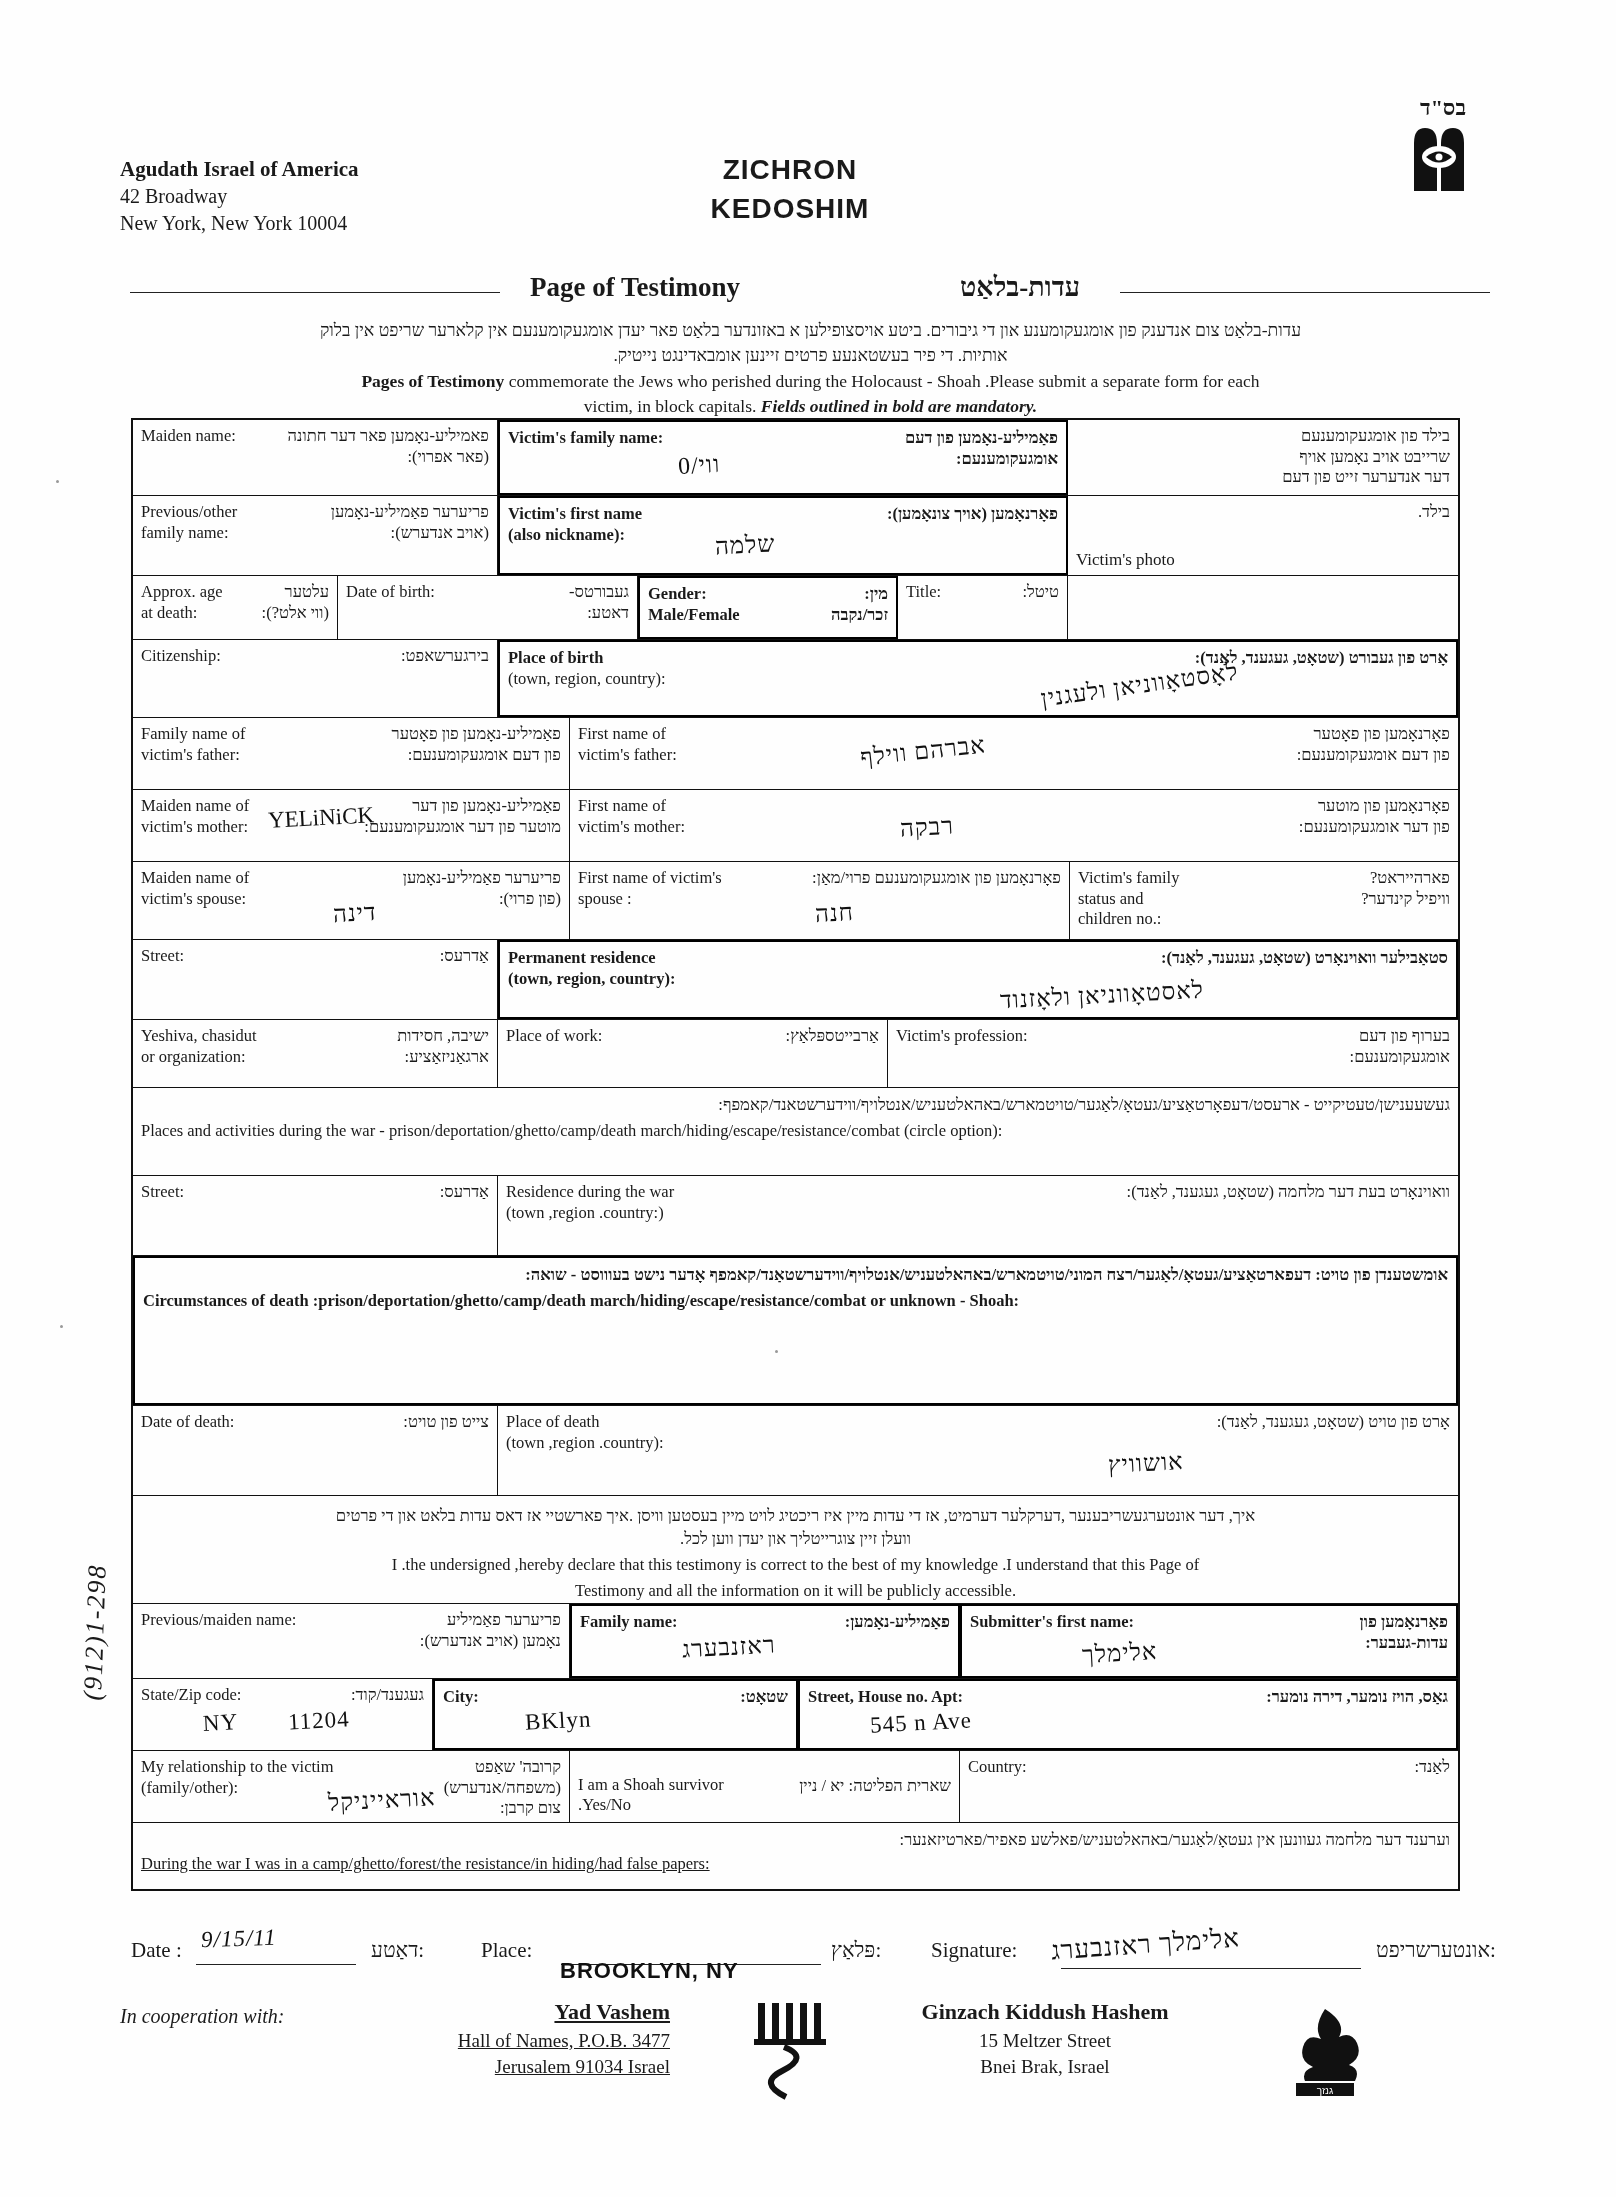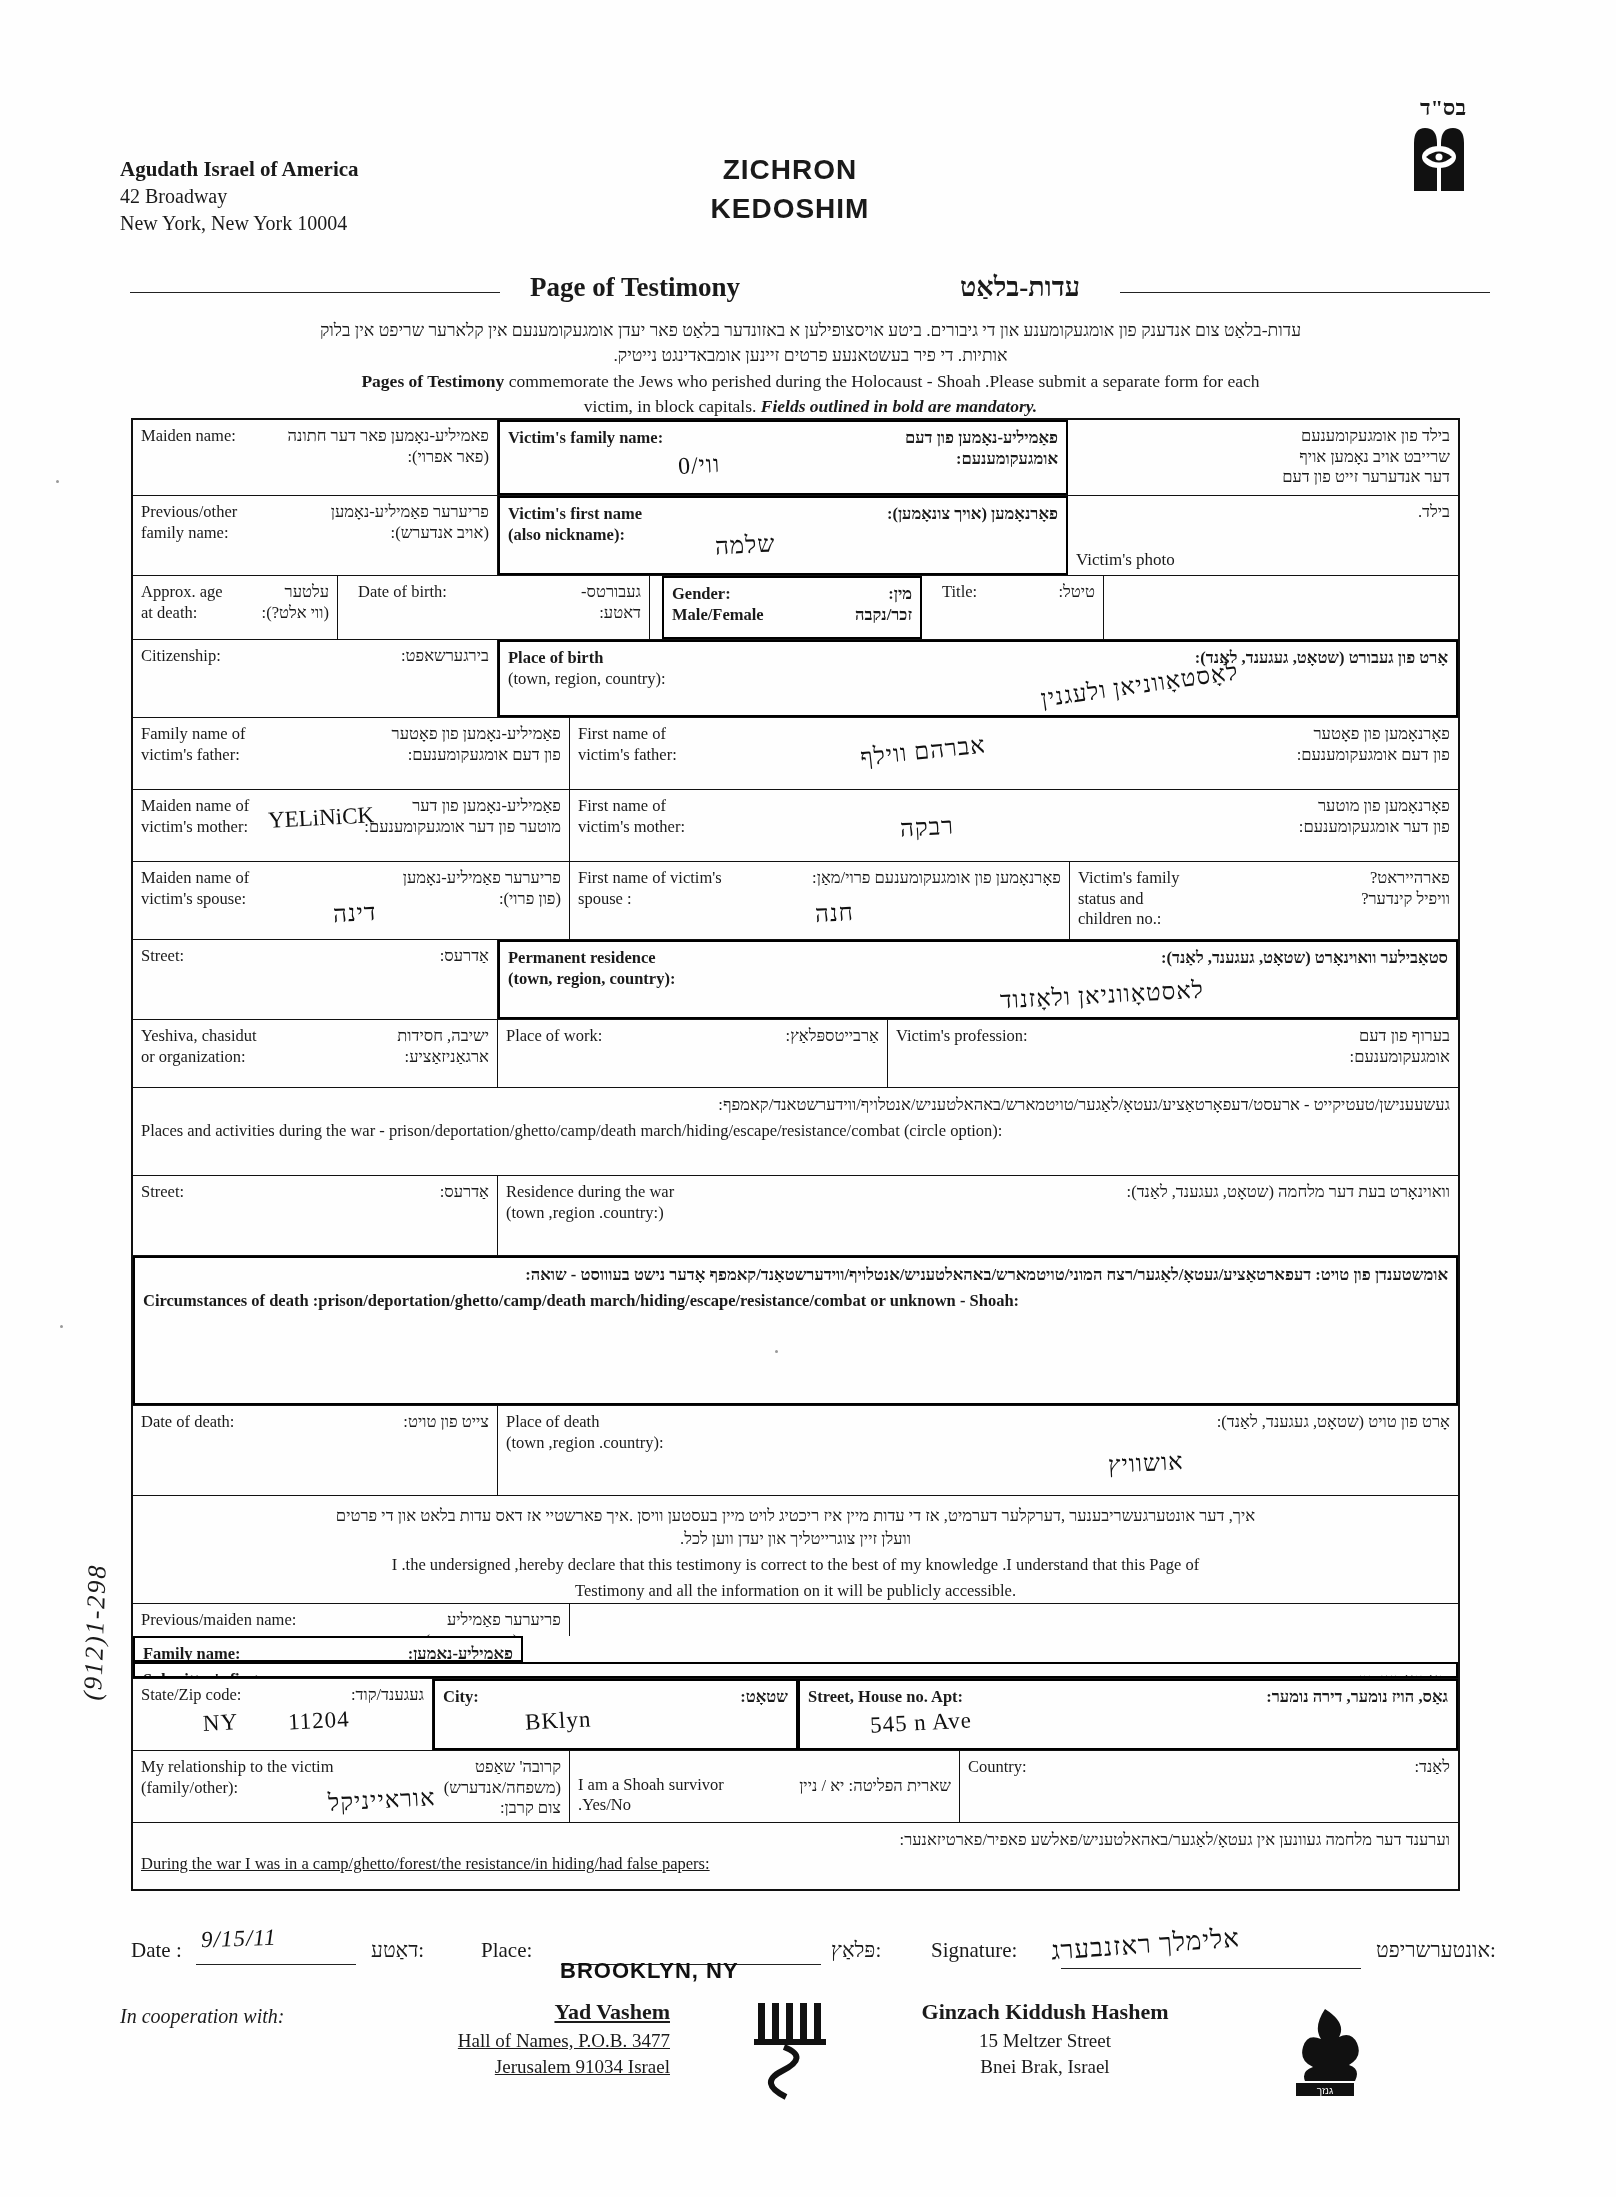--- a/index.html
+++ b/index.html
@@ -363,21 +363,21 @@
       <div class="cell photo-cell rtl" style="flex:1;">
         <span class="lbl-he">בילד.</span>
         <div class="photo-note" style="direction:ltr; text-align:left;">
           <div>Victim's photo</div>
           <div>Please write victim's</div>
 
         </div>
       </div>
     </div>
 
-    <div class="row" style="height:64px;gap:12px;">
+    <div class="row" style="height:64px;">
       <div class="cell dual" style="width:205px;">
         <span class="lbl-en">
           <span>Approx. age</span><br><span>at death:</span>
         </span>
         <span class="lbl-he" style="width:72px;">
           <span>עלטער</span><br><span>(ווי אלט?):</span>
         </span>
       </div>
       <div class="cell dual" style="width:300px;">
         <span class="lbl-en">Date of birth:</span>
@@ -559,21 +559,21 @@
 
     <div class="row" style="height:108px;">
       <div class="cell declaration" style="flex:1;">
         <div class="he">איך, דער אונטערגעשריבענער ,דערקלער דערמיט, אז די עדות מיין איז ריכטיג לויט מיין בעסטען וויסן .איך פארשטיי אז דאס עדות בלאט און די פרטים</div>
         <div class="he">וועלן זיין צוגרייטליך און יעדן ווען לכל.</div>
         <div class="en">I .the undersigned ,hereby declare that this testimony is correct to the best of my knowledge .I understand that this Page of</div>
         <div class="en">Testimony and all the information on it will be publicly accessible.</div>
       </div>
     </div>
 
-    <div class="row" style="height:75px;flex-direction:column;">
+    <div class="row" style="height:75px;">
       <div class="cell dual" style="width:437px;">
         <span class="lbl-en">Previous/maiden name:</span>
         <span class="lbl-he" style="width:175px;">
           <span>פריערער פאַמיליע</span><br><span>נאָמען (אויב אנדערש):</span>
         </span>
       </div>
       <div class="cell dual bold-box" style="width:390px;">
         <span class="lbl-en bold-cell">Family name:</span>
         <span class="lbl-he bold-cell" style="width:165px;">פאַמיליע-נאָמען:</span>
         <span class="hw hw-he" style="left:110px; top:26px;">ראזנבערג</span>

